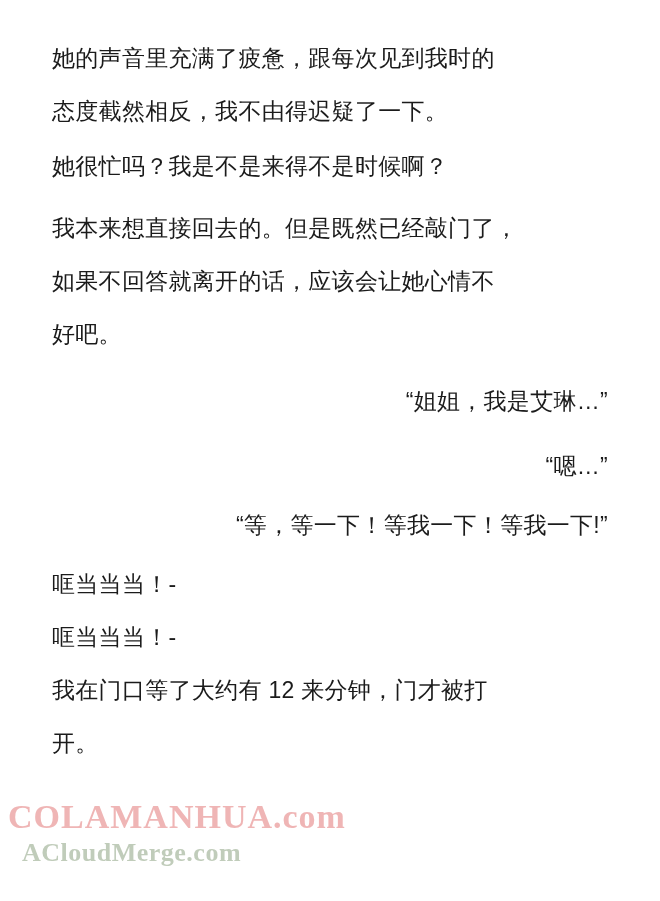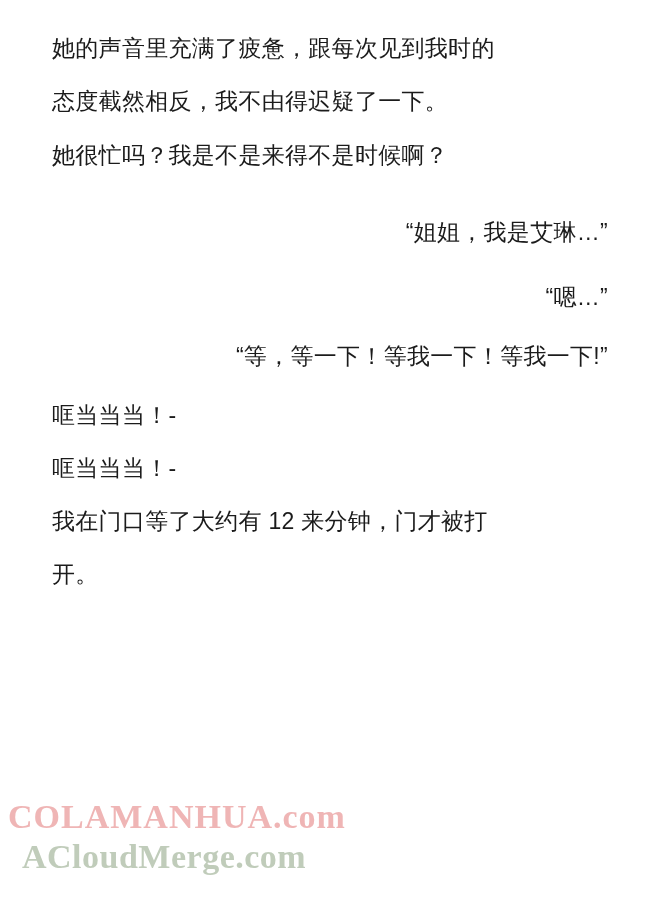--- a/index.html
+++ b/index.html
@@ -12,34 +12,33 @@
     background: #ffffff;
     font-family: "Liberation Sans", sans-serif;
     overflow: hidden;
     position: relative;
   }
   .page {
     position: relative;
     width: 660px;
     height: 901px;
     box-sizing: border-box;
-    padding: 22px 52px 0 52px;
+    padding: 32px 52px 0 52px;
     background: #ffffff;
   }
   .para {
     font-size: 23px;
     line-height: 53px;
     color: #1b1b1b;
     letter-spacing: 0.3px;
     white-space: pre-wrap;
     margin: 0;
   }
   .para.tight {
     line-height: 44px;
-    font-family: Liberation Serif, serif;
   }
   .para.indent {
     text-indent: 22px;
     text-align: right;
   }
   .block {
     margin: 0;
   }
   .spacer-sm { height: 6px; }
   .spacer-md { height: 14px; }
@@ -55,36 +54,39 @@
   .wm-1 {
     left: 8px;
     top: 798px;
     font-size: 34px;
     color: rgba(225, 120, 120, 0.55);
     letter-spacing: 1px;
   }
   .wm-2 {
     left: 22px;
     top: 838px;
-    font-size: 34px;
+    font-size: 26px;
     color: rgba(150, 170, 140, 0.60);
     letter-spacing: 0.5px;
     font-family: Liberation Serif, serif;
   }
 </style>
 </head>
 <body>
 
 <div class="page">
 
   <p class="para block">她的声音里充满了疲惫，跟每次见到我时的
 态度截然相反，我不由得迟疑了一下。</p>
   <div class="spacer-sm"></div>
   <p class="para tight block">她很忙吗？我是不是来得不是时候啊？</p>
   <div class="spacer-md"></div>
+  <p class="para block">我本来想直接回去的。但是既然已经敲门了，
+如果不回答就离开的话，应该会让她心情不
+好吧。</p>
   <div class="spacer-md"></div>
   <p class="para indent block">“姐姐，我是艾琳…”</p>
   <div class="spacer-sm"></div>
   <div class="spacer-sm"></div>
   <p class="para indent block">“嗯…”</p>
   <div class="spacer-sm"></div>
   <p class="para indent block">“等，等一下！等我一下！等我一下!”</p>
   <div class="spacer-sm"></div>
   <p class="para block">哐当当当！-</p>
   <p class="para block">哐当当当！-</p>

